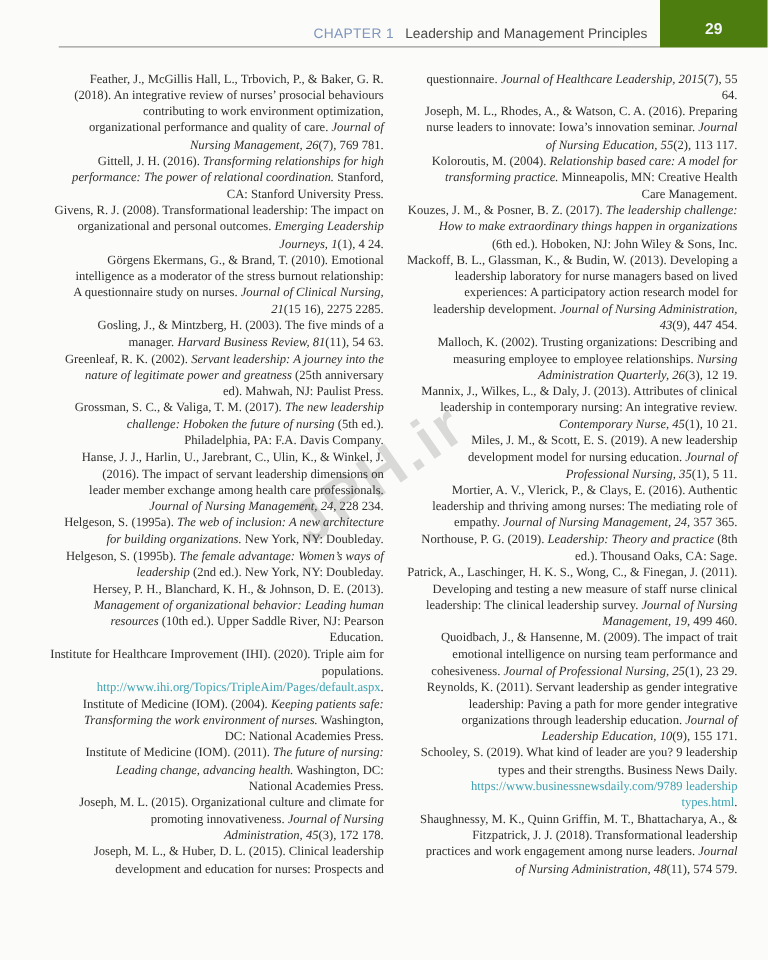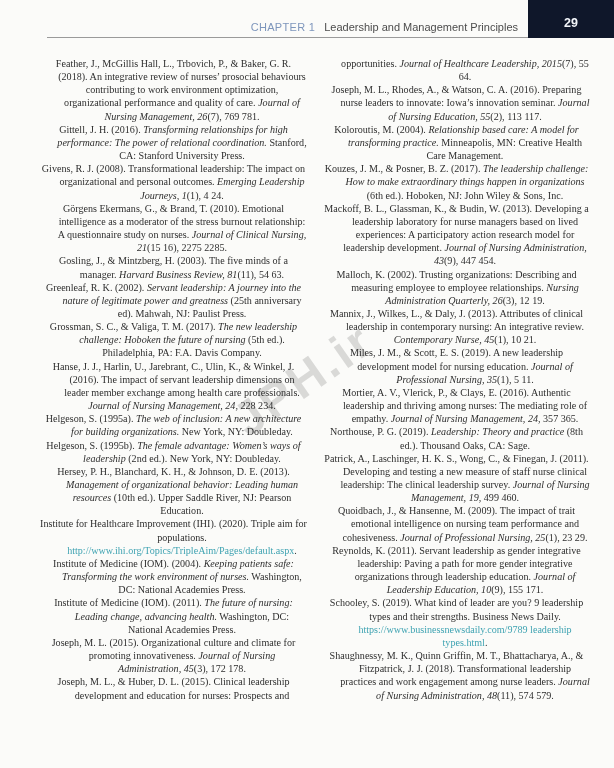--- a/index.html
+++ b/index.html
@@ -21,21 +21,21 @@
     white-space:nowrap;
   }
   .chapter-label { color:#7e96bc; font-weight:normal; letter-spacing:0.3px; }
   .chapter-title { color:#4c4c4c; margin-left:9px;text-align:right; }
   .header-rule {
     position:absolute; top:37px; left:47px; width:481px; height:1px;
     background:#9a9a9a;
   }
   .page-num-box {
     position:absolute; top:0; left:528px; width:86px; height:38px;
-    background:#0f172a;
+    background:#4d7c0f;
     display:flex; align-items:center; justify-content:center;
   }
   .page-num {
     color:#f2f5f9;
     font-family:"Liberation Sans", sans-serif;
     font-weight:bold; font-size:12.5px;
     padding-top:8px;
   }
 
   
@@ -57,21 +57,21 @@
     z-index:1;
   }
   .col { width:267px; }
   .ref {
     margin:0;
     font-size:10.1px;
     line-height:13.15px;
     color:#2e2e2e;
     text-indent:-17px;
     padding-left:17px;
-    text-align:center;
+    text-align:right;
   }
   .ref.cont { text-indent:0; }
   .it { font-style:italic; }
   .link {
     color:#3fa3b2;
     overflow-wrap:anywhere;
   }
 </style>
 </head>
 <body>
@@ -101,21 +101,21 @@
         <p class="ref"><span>Helgeson, S. (1995a). </span><span class="it">The web of inclusion: A new architecture for building organizations.</span><span> New York, NY: Doubleday.</span></p>
         <p class="ref"><span>Helgeson, S. (1995b). </span><span class="it">The female advantage: Women’s ways of leadership</span><span> (2nd ed.). New York, NY: Doubleday.</span></p>
         <p class="ref"><span>Hersey, P. H., Blanchard, K. H., &amp; Johnson, D. E. (2013). </span><span class="it">Management of organizational behavior: Leading human resources</span><span> (10th ed.). Upper Saddle River, NJ: Pearson Education.</span></p>
         <p class="ref"><span>Institute for Healthcare Improvement (IHI). (2020). Triple aim for populations. </span><span class="link">http://www.ihi.org/Topics/TripleAim/Pages/default.aspx</span><span>.</span></p>
         <p class="ref"><span>Institute of Medicine (IOM). (2004). </span><span class="it">Keeping patients safe: Transforming the work environment of nurses.</span><span> Washington, DC: National Academies Press.</span></p>
         <p class="ref"><span>Institute of Medicine (IOM). (2011). </span><span class="it">The future of nursing: Leading change, advancing health.</span><span> Washington, DC: National Academies Press.</span></p>
         <p class="ref"><span>Joseph, M. L. (2015). Organizational culture and climate for promoting innovativeness. </span><span class="it">Journal of Nursing Administration, 45</span><span>(3), 172  178.</span></p>
         <p class="ref"><span>Joseph, M. L., &amp; Huber, D. L. (2015). Clinical leadership development and education for nurses: Prospects and</span></p>
       </div>
     <div class="col" id="col-right">
-        <p class="ref cont"><span>opportunities. </span><span class="it">Journal of Healthcare Leadership, 2015</span><span>(7), 55  64.</span></p>
+        <p class="ref cont"><span>questionnaire. </span><span class="it">Journal of Healthcare Leadership, 2015</span><span>(7), 55  64.</span></p>
         <p class="ref"><span>Joseph, M. L., Rhodes, A., &amp; Watson, C. A. (2016). Preparing nurse leaders to innovate: Iowa’s innovation seminar. </span><span class="it">Journal of Nursing Education, 55</span><span>(2), 113  117.</span></p>
         <p class="ref"><span>Koloroutis, M. (2004). </span><span class="it">Relationship  based care: A model for transforming practice.</span><span> Minneapolis, MN: Creative Health Care Management.</span></p>
         <p class="ref"><span>Kouzes, J. M., &amp; Posner, B. Z. (2017). </span><span class="it">The leadership challenge: How to make extraordinary things happen in organizations</span><span> (6th ed.). Hoboken, NJ: John Wiley &amp; Sons, Inc.</span></p>
         <p class="ref"><span>Mackoff, B. L., Glassman, K., &amp; Budin, W. (2013). Developing a leadership laboratory for nurse managers based on lived experiences: A participatory action research model for leadership development. </span><span class="it">Journal of Nursing Administration, 43</span><span>(9), 447  454.</span></p>
         <p class="ref"><span>Malloch, K. (2002). Trusting organizations: Describing and measuring employee  to  employee relationships. </span><span class="it">Nursing Administration Quarterly, 26</span><span>(3), 12  19.</span></p>
         <p class="ref"><span>Mannix, J., Wilkes, L., &amp; Daly, J. (2013). Attributes of clinical leadership in contemporary nursing: An integrative review. </span><span class="it">Contemporary Nurse, 45</span><span>(1), 10  21.</span></p>
         <p class="ref"><span>Miles, J. M., &amp; Scott, E. S. (2019). A new leadership development model for nursing education. </span><span class="it">Journal of Professional Nursing, 35</span><span>(1), 5  11.</span></p>
         <p class="ref"><span>Mortier, A. V., Vlerick, P., &amp; Clays, E. (2016). Authentic leadership and thriving among nurses: The mediating role of empathy. </span><span class="it">Journal of Nursing Management, 24</span><span>, 357  365.</span></p>
         <p class="ref"><span>Northouse, P. G. (2019). </span><span class="it">Leadership: Theory and practice</span><span> (8th ed.). Thousand Oaks, CA: Sage.</span></p>
         <p class="ref"><span>Patrick, A., Laschinger, H. K. S., Wong, C., &amp; Finegan, J. (2011). Developing and testing a new measure of staff nurse clinical leadership: The clinical leadership survey. </span><span class="it">Journal of Nursing Management, 19</span><span>, 499  460.</span></p>

